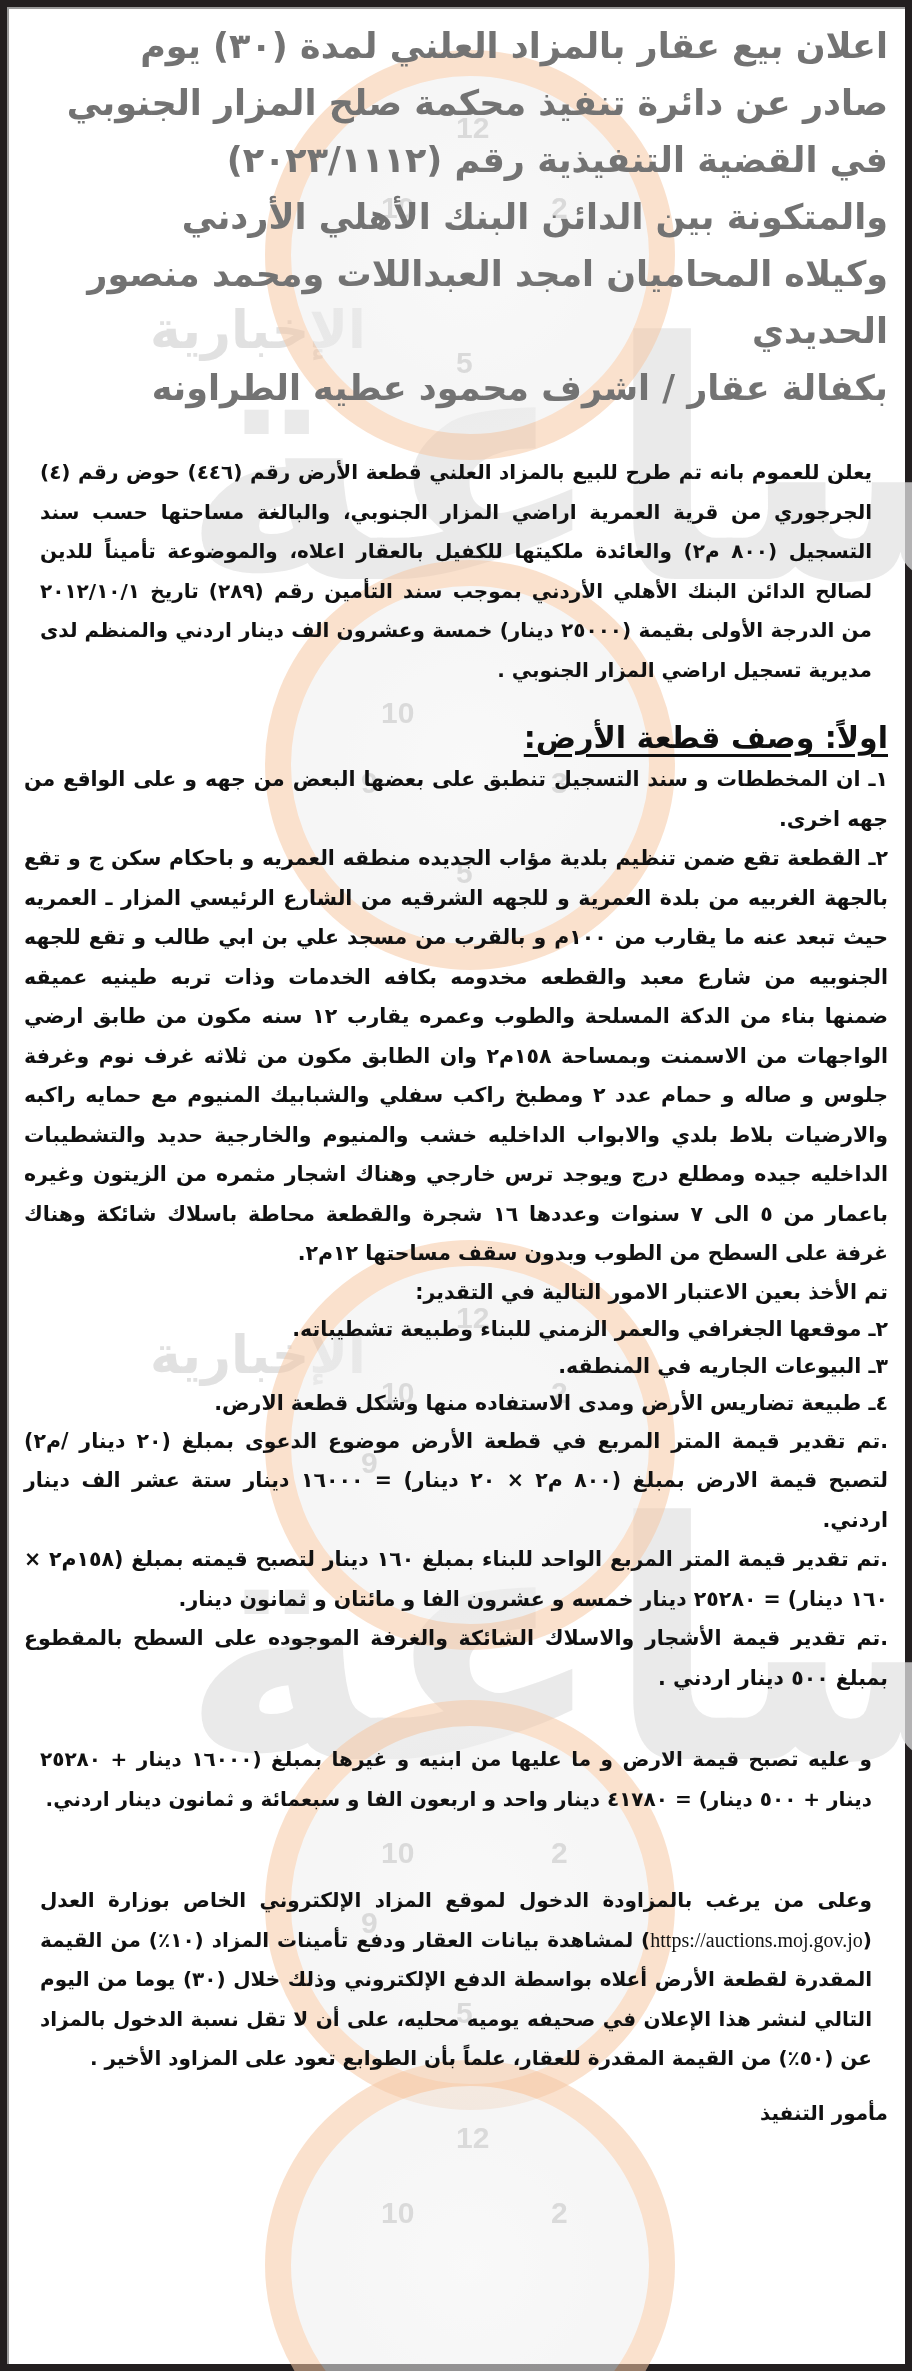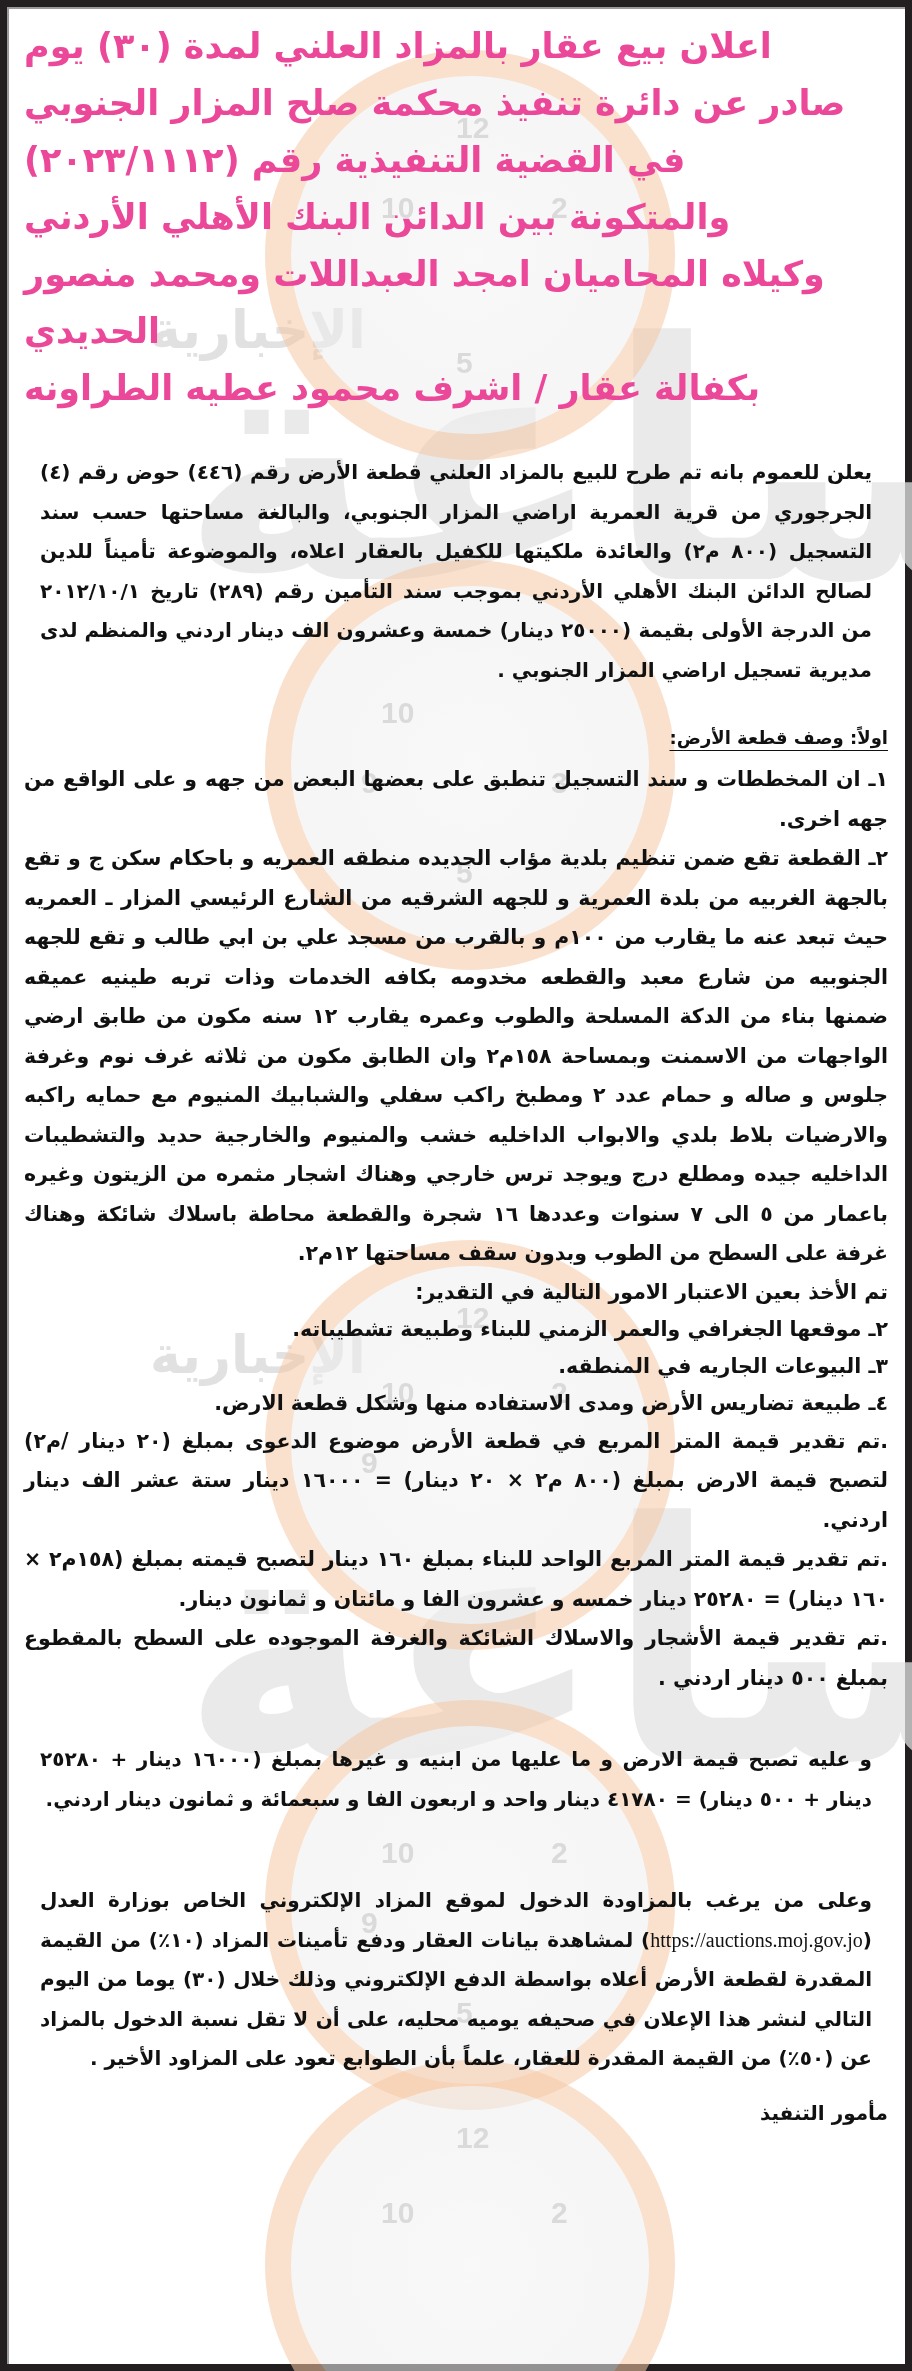--- a/index.html
+++ b/index.html
@@ -33,29 +33,29 @@
   }
   .wm-small {
     font-family: "DejaVu Sans", sans-serif; font-weight: bold;
     color: #e1e1e1; font-size: 52px;
   }
   .content {
     position: absolute; left: 24px; right: 24px; top: 14px;
     direction: rtl; text-align: right; z-index: 1;
   }
   .title {
-    text-align: left; font-weight: bold; font-size: 35px;
-    line-height: 57px; margin: 0; color: #ec4899;
+    text-align: right; font-weight: bold; font-size: 35px;
+    line-height: 57px; margin: 0; color: #737373;
   }
   .para {
     font-weight: bold; font-size: 20px; line-height: 39.5px;
     text-align: justify; text-align-last: right; margin: 16px;
   }
   .heading {
-    font-weight: bold; font-size: 18px; text-decoration: underline;
+    font-weight: bold; font-size: 30px; text-decoration: underline;
     text-underline-offset: 6px; margin: 0; line-height: 44px;
   }
   .item { font-weight: bold; font-size: 20.5px; line-height: 39.5px; margin: 0; text-align: justify; text-align-last: right; }
   .item-tight { line-height: 37px; }
   .url { direction: ltr; unicode-bidi: embed; font-family: "Liberation Serif", serif; font-weight: normal; }
   .signature { font-weight: bold; font-size: 20px; line-height: 36px; margin: 0; text-align: right; }
 </style>
 </head>
 <body>
 

